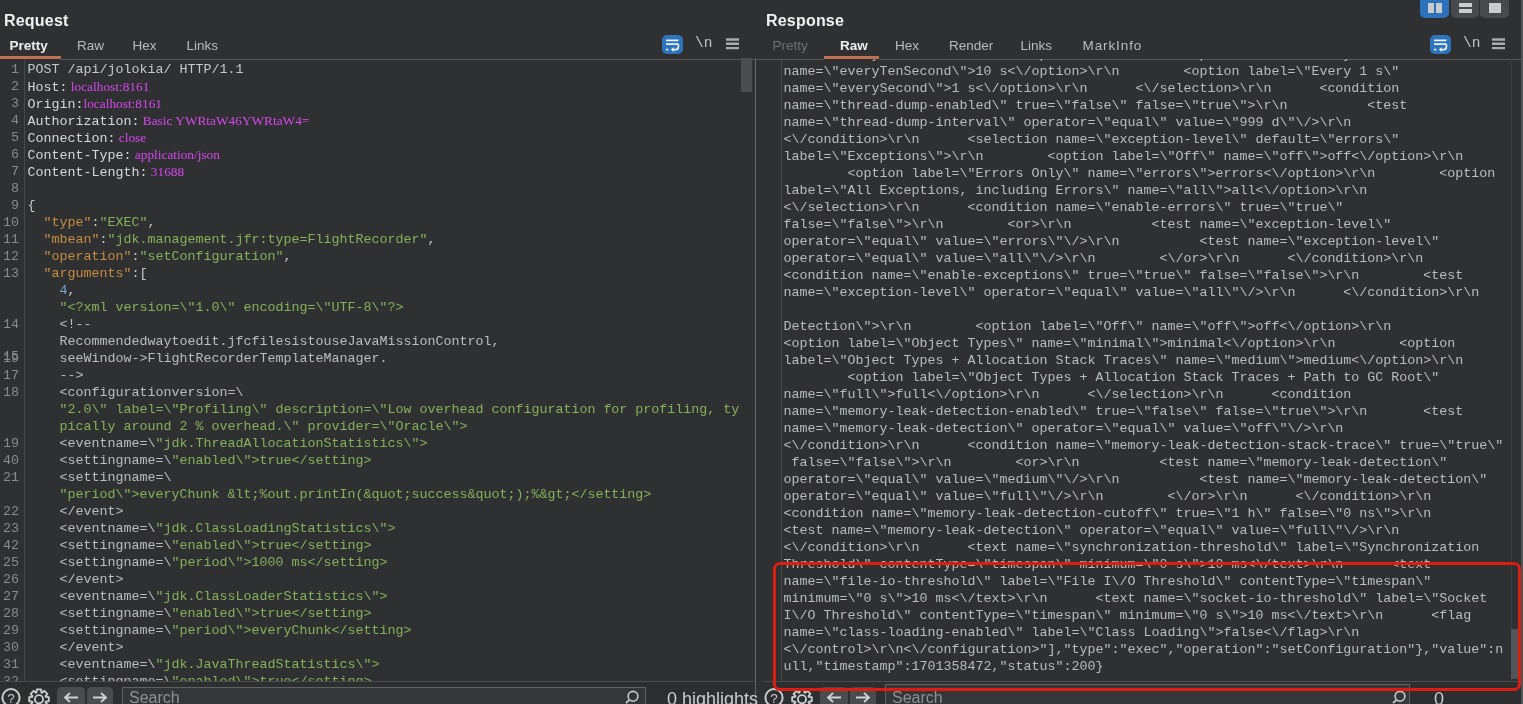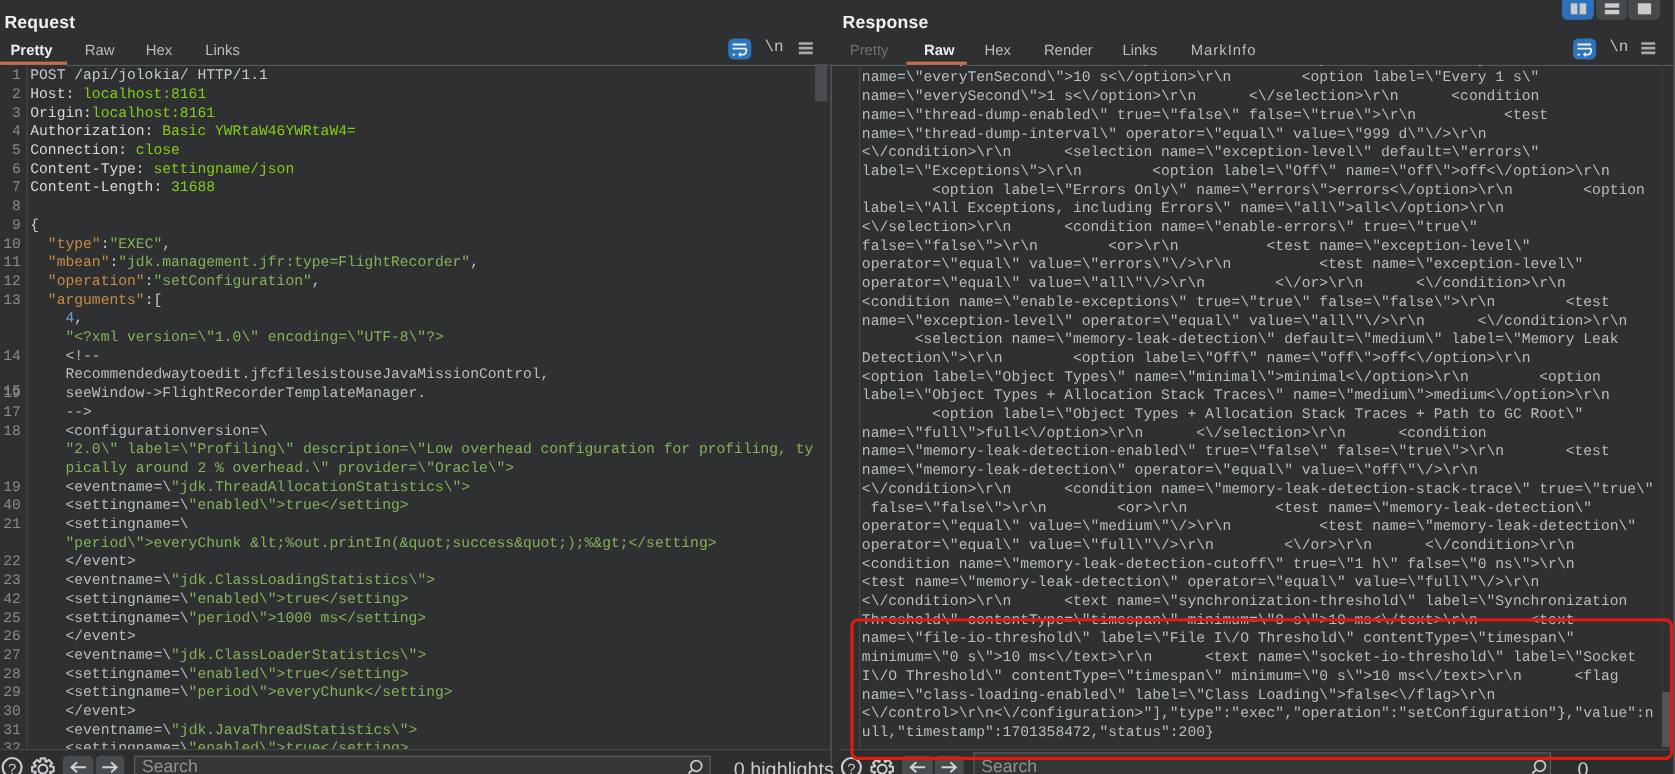--- a/index.html
+++ b/index.html
@@ -6,21 +6,21 @@
 .abs { position:absolute; }
 .ptitle { position:absolute; top:12px; font-size:16px; font-weight:bold; color:#f0f2f3; letter-spacing:0.2px; }
 .tab { position:absolute; top:38px; font-size:13.5px; color:#b9bdbf; }
 .tab.sel { color:#eceeef; font-weight:bold; }
 .tab.dis { color:#6e7174; }
 .underline { position:absolute; top:55.5px; height:3.5px; background:#bf7050; }
 .topline { position:absolute; top:58.5px; height:1px; background:#55585a; }
 .mono, .cr, .ln { font-family:"Liberation Mono", monospace; font-size:13.33px; line-height:17px; white-space:pre; }
 .cr { position:absolute; }
 .ln { position:absolute; width:19px; text-align:right; left:0; color:#878b8d; }
-.p { color:#c3cbcf;margin-top:16px; } .hn { color:#d3dade; } .hv { color:#84cc16; }
+.p { color:#c3cbcf;margin-top:16px; } .hn { color:#d3dade; } .hv { color:#d946ef;font-family:Liberation Serif, serif; }
 .k { color:#c98c40; } .g { color:#85b258; } .b { color:#74a3d0; } .x { color:#b8bfc3; }
 .w { color:#b7bec2; }
 .gutline { position:absolute; top:59px; bottom:19px; width:1px; background:#474a4c; }
 .bbar { position:absolute; top:680.5px; height:23.5px; background:#2c2e30; border-top:1px solid #4a4c4e; }
 .navbtn { position:absolute; top:686.5px; height:22px; background:#494c4e; border-radius:4.5px; text-align:center; }
 .sfield { position:absolute; top:687px; height:17px; background:#343638; border:1px solid #5f6264; border-bottom:none; }
 .stext { position:absolute; top:689px; font-size:16px; color:#8e9296; }
 .hltext { position:absolute; top:689px; font-size:18px; color:#c9cdd0; }
 .vscroll { position:absolute; background:#4a4d4f; }
 </style></head><body>
@@ -51,21 +51,21 @@
 <div class="cr" style="top:61px;left:27.5px"><span class="p">POST /api/jolokia/ HTTP/1.1</span></div>
 <div class="ln" style="top:78px">2</div>
 <div class="cr" style="top:78px;left:27.5px"><span class="hn">Host:</span><span class="hv"> localhost:8161</span></div>
 <div class="ln" style="top:95px">3</div>
 <div class="cr" style="top:95px;left:27.5px"><span class="hn">Origin:</span><span class="hv">localhost:8161</span></div>
 <div class="ln" style="top:112px">4</div>
 <div class="cr" style="top:112px;left:27.5px"><span class="hn">Authorization:</span><span class="hv"> Basic YWRtaW46YWRtaW4=</span></div>
 <div class="ln" style="top:129px">5</div>
 <div class="cr" style="top:129px;left:27.5px"><span class="hn">Connection:</span><span class="hv"> close</span></div>
 <div class="ln" style="top:146px">6</div>
-<div class="cr" style="top:146px;left:27.5px"><span class="hn">Content-Type:</span><span class="hv"> settingname/json</span></div>
+<div class="cr" style="top:146px;left:27.5px"><span class="hn">Content-Type:</span><span class="hv"> application/json</span></div>
 <div class="ln" style="top:163px">7</div>
 <div class="cr" style="top:163px;left:27.5px"><span class="hn">Content-Length:</span><span class="hv"> 31688</span></div>
 <div class="ln" style="top:180px">8</div>
 <div class="cr" style="top:180px;left:27.5px"></div>
 <div class="ln" style="top:197px">9</div>
 <div class="cr" style="top:197px;left:27.5px"><span class="p">{</span></div>
 <div class="ln" style="top:214px">10</div>
 <div class="cr" style="top:214px;left:27.5px"><span class="p">  </span><span class="k">"type"</span><span class="p">:</span><span class="g">"EXEC"</span><span class="p">,</span></div>
 <div class="ln" style="top:231px">11</div>
 <div class="cr" style="top:231px;left:27.5px"><span class="p">  </span><span class="k">"mbean"</span><span class="p">:</span><span class="g">"jdk.management.jfr:type=FlightRecorder"</span><span class="p">,</span></div>
@@ -154,21 +154,20 @@
 <div class="cr" style="top:131.25px;left:783.5px"><span class="w">&lt;\/condition&gt;\r\n      &lt;selection name=\"exception-level\" default=\"errors\"</span></div>
 <div class="cr" style="top:148.25px;left:783.5px"><span class="w">label=\"Exceptions\"&gt;\r\n        &lt;option label=\"Off\" name=\"off\"&gt;off&lt;\/option&gt;\r\n</span></div>
 <div class="cr" style="top:165.25px;left:783.5px"><span class="w">        &lt;option label=\"Errors Only\" name=\"errors\"&gt;errors&lt;\/option&gt;\r\n        &lt;option</span></div>
 <div class="cr" style="top:182.25px;left:783.5px"><span class="w">label=\"All Exceptions, including Errors\" name=\"all\"&gt;all&lt;\/option&gt;\r\n</span></div>
 <div class="cr" style="top:199.25px;left:783.5px"><span class="w">&lt;\/selection&gt;\r\n      &lt;condition name=\"enable-errors\" true=\"true\"</span></div>
 <div class="cr" style="top:216.25px;left:783.5px"><span class="w">false=\"false\"&gt;\r\n        &lt;or&gt;\r\n          &lt;test name=\"exception-level\"</span></div>
 <div class="cr" style="top:233.25px;left:783.5px"><span class="w">operator=\"equal\" value=\"errors\"\/&gt;\r\n          &lt;test name=\"exception-level\"</span></div>
 <div class="cr" style="top:250.25px;left:783.5px"><span class="w">operator=\"equal\" value=\"all\"\/&gt;\r\n        &lt;\/or&gt;\r\n      &lt;\/condition&gt;\r\n</span></div>
 <div class="cr" style="top:267.25px;left:783.5px"><span class="w">&lt;condition name=\"enable-exceptions\" true=\"true\" false=\"false\"&gt;\r\n        &lt;test</span></div>
 <div class="cr" style="top:284.25px;left:783.5px"><span class="w">name=\"exception-level\" operator=\"equal\" value=\"all\"\/&gt;\r\n      &lt;\/condition&gt;\r\n</span></div>
-<div class="cr" style="top:301.25px;left:783.5px"><span class="w">      &lt;selection name=\"memory-leak-detection\" default=\"medium\" label=\"Memory Leak</span></div>
 <div class="cr" style="top:318.25px;left:783.5px"><span class="w">Detection\"&gt;\r\n        &lt;option label=\"Off\" name=\"off\"&gt;off&lt;\/option&gt;\r\n</span></div>
 <div class="cr" style="top:335.25px;left:783.5px"><span class="w">&lt;option label=\"Object Types\" name=\"minimal\"&gt;minimal&lt;\/option&gt;\r\n        &lt;option</span></div>
 <div class="cr" style="top:352.25px;left:783.5px"><span class="w">label=\"Object Types + Allocation Stack Traces\" name=\"medium\"&gt;medium&lt;\/option&gt;\r\n</span></div>
 <div class="cr" style="top:369.25px;left:783.5px"><span class="w">        &lt;option label=\"Object Types + Allocation Stack Traces + Path to GC Root\"</span></div>
 <div class="cr" style="top:386.25px;left:783.5px"><span class="w">name=\"full\"&gt;full&lt;\/option&gt;\r\n      &lt;\/selection&gt;\r\n      &lt;condition</span></div>
 <div class="cr" style="top:403.25px;left:783.5px"><span class="w">name=\"memory-leak-detection-enabled\" true=\"false\" false=\"true\"&gt;\r\n       &lt;test</span></div>
 <div class="cr" style="top:420.25px;left:783.5px"><span class="w">name=\"memory-leak-detection\" operator=\"equal\" value=\"off\"\/&gt;\r\n</span></div>
 <div class="cr" style="top:437.25px;left:783.5px"><span class="w">&lt;\/condition&gt;\r\n      &lt;condition name=\"memory-leak-detection-stack-trace\" true=\"true\"</span></div>
 <div class="cr" style="top:454.25px;left:783.5px"><span class="w"> false=\"false\"&gt;\r\n        &lt;or&gt;\r\n          &lt;test name=\"memory-leak-detection\"</span></div>
 <div class="cr" style="top:471.25px;left:783.5px"><span class="w">operator=\"equal\" value=\"medium\"\/&gt;\r\n          &lt;test name=\"memory-leak-detection\"</span></div>

